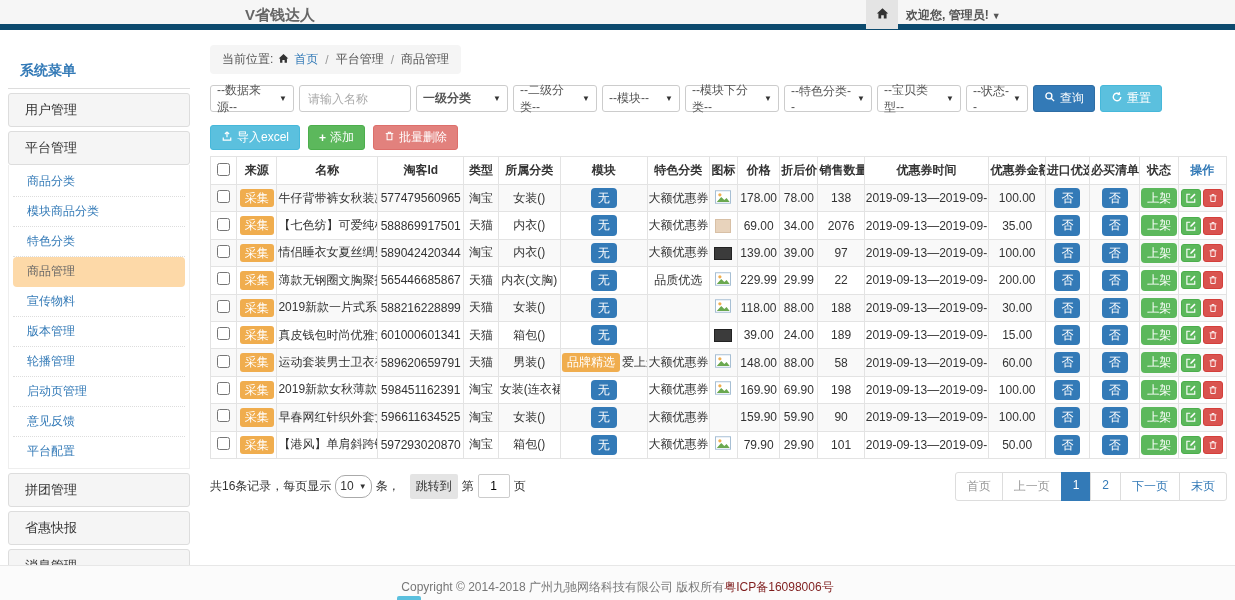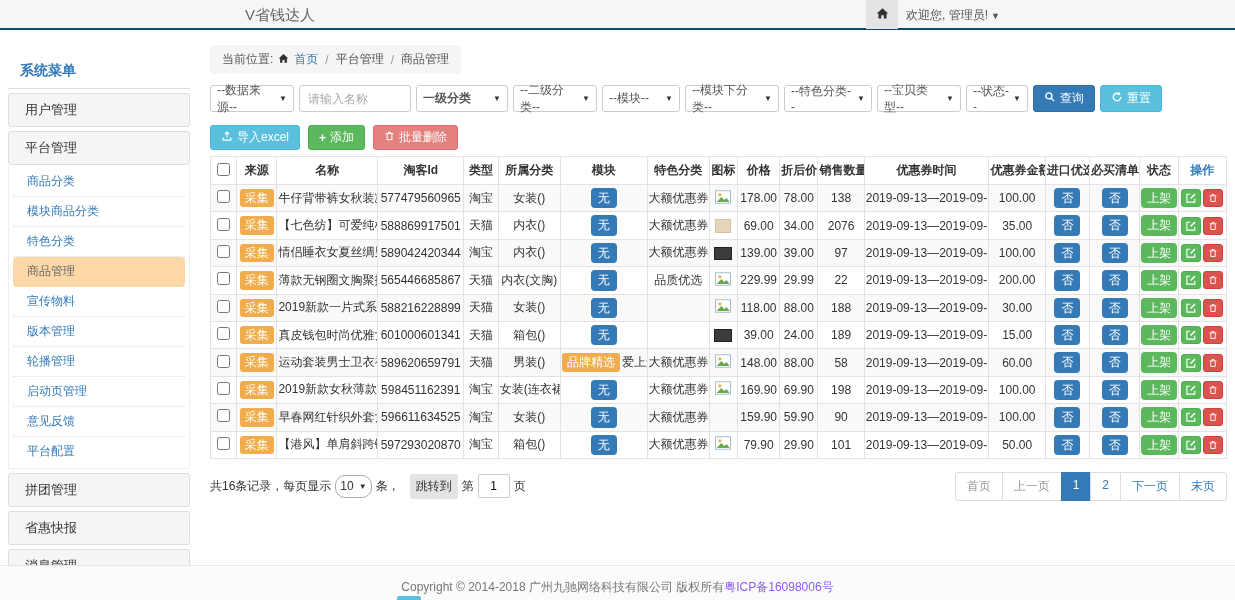--- a/index.html
+++ b/index.html
@@ -1,21 +1,21 @@
 <!DOCTYPE html>
 <html><head>
 <meta charset="utf-8">
 <style>
   * { margin:0; padding:0; box-sizing:border-box; }
   html,body { background:#fff; }
   .page { position:relative; width:1235px; height:600px; background:#fff; overflow:hidden;
           font-family:"Liberation Sans","DejaVu Sans",sans-serif; }
 
   
-  .topbar { position:absolute; top:0; left:0; right:0; height:30px; background:#f6f6f6; border-bottom:2px solid #0c4a6e; }
+  .topbar { position:absolute; top:0; left:0; right:0; height:30px; background:#f6f6f6; border-bottom:6px solid #0c4a6e;font-weight:bold; }
   .brand { position:absolute; left:245px; top:0; line-height:30px; font-size:15px; color:#666; }
   .home-box { position:absolute; left:866px; top:0; width:32px; height:29px; background:#e4e4e4;
               display:flex; align-items:center; justify-content:center; cursor:pointer; }
   .welcome { position:absolute; left:906px; top:0; line-height:30px; font-size:12px; color:#555; cursor:pointer; }
   .caret { font-size:9px; color:#555; margin-left:3px; }
 
   
   .sidebar { position:absolute; left:8px; top:53px; width:182px; }
   .sb-title { color:#337ab7; font-weight:bold; font-size:14px; padding:9px 12px 8px; border-bottom:1px solid #ddd; }
   .sb-group { background:#f5f5f5; border:1px solid #ddd; border-radius:3px; margin-top:4px;
@@ -81,21 +81,21 @@
   .pg { display:inline-flex; }
   .pg a { border:1px solid #ddd; padding:5px 11px; margin-left:-1px; color:#337ab7; background:#fff;
           text-decoration:none; cursor:pointer; }
   .pg a:first-child { border-radius:3px 0 0 3px; }
   .pg a:last-child { border-radius:0 3px 3px 0; }
   .pg a.disabled { color:#999; }
   .pg a.active { background:#337ab7; border-color:#337ab7; color:#fff; }
 
   .footer { position:absolute; left:0; right:0; top:565px; height:35px; background:#fbfbfb;
             border-top:1px solid #e7e7e7; text-align:center; font-size:12px; color:#777; padding-top:13px; }
-  .footer a { color:#8b5cf6; text-decoration:none; cursor:pointer; }
+  .footer a { color:#7f1d1d; text-decoration:none; cursor:pointer; }
   .artifact { position:absolute; left:397px; top:596px; width:24px; height:4px; background:#5bc0de; border-radius:2px 2px 0 0; }
 </style>
 </head>
 <body>
 
 <div class="page">
 
   <div class="topbar">
     <div class="brand">V省钱达人</div>
     <div class="home-box">

